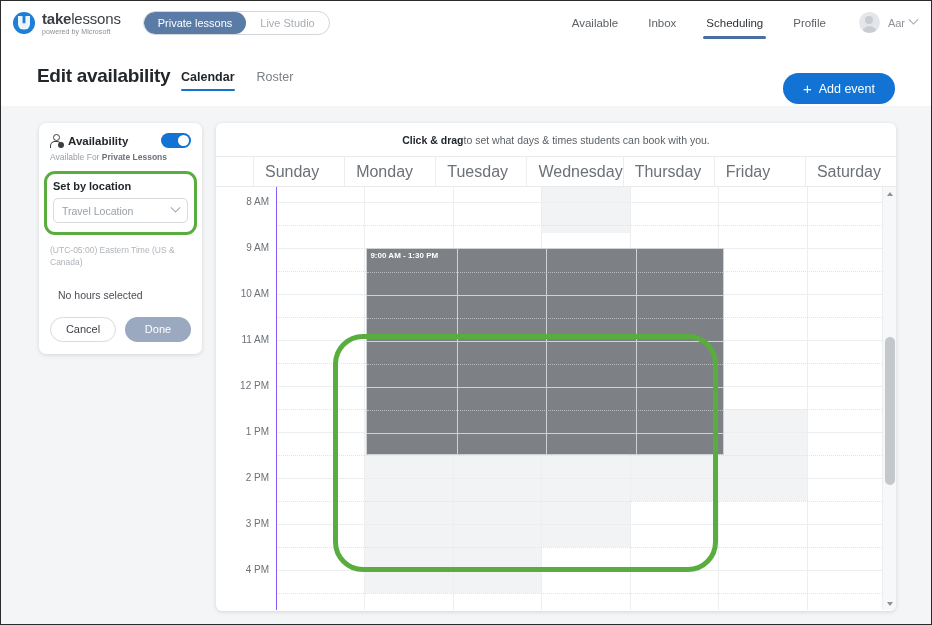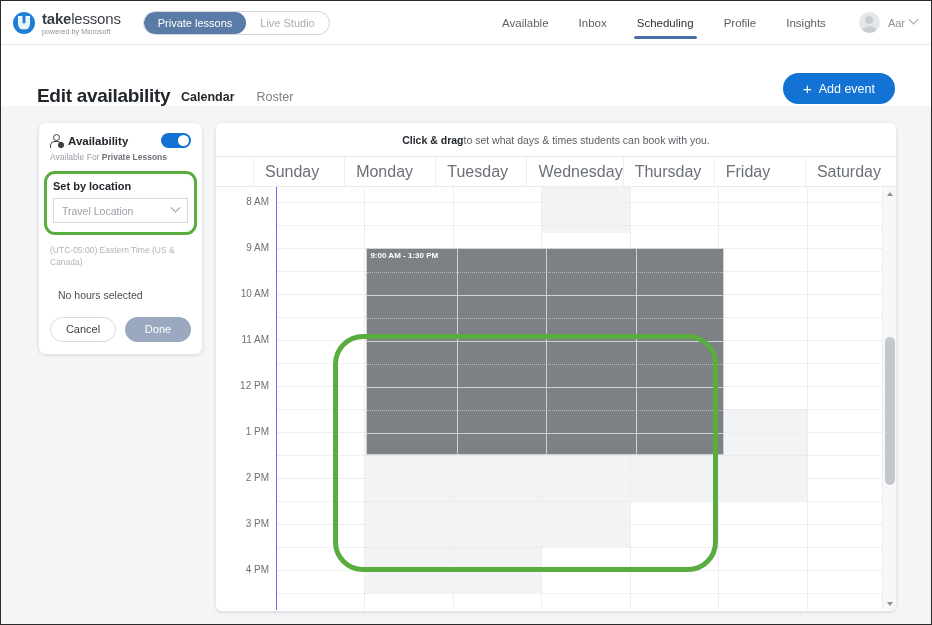--- a/index.html
+++ b/index.html
@@ -79,21 +79,21 @@
   }
   .avatar:after {
     content: ""; position: absolute; left: 3px; top: 13.5px;
     width: 15px; height: 11px; border-radius: 8px 8px 0 0; background: #c9ccd1;
   }
   .user-name { font-size: 11px; color: #8d9299; margin-left: 8px; }
   .chev { margin-left: 5px; width: 7px; height: 7px; border-right: 1.3px solid #9aa0a6; border-bottom: 1.3px solid #9aa0a6; transform: rotate(45deg) translate(-2px,-2px); }
 
   
   .page-head {
-    position: absolute; left: 0; top: 58px; width: 930px; height: 60px;
+    position: absolute; left: 0; top: 38px; width: 930px; height: 60px;
     background: #ffffff;
   }
   .page-title {
     position: absolute; left: 36px; top: 26px;
     font-size: 19px; font-weight: 700; color: #22272c; letter-spacing: -.3px;
   }
   .subtabs { position: absolute; left: 180px; top: 31px; display: flex; }
   .subtab {
     font-size: 12.5px; color: #7b8086; margin-right: 22px; cursor: pointer;
     position: relative; padding-bottom: 7px;
@@ -153,21 +153,21 @@
   }
   .avail-sub { font-size: 8.5px; color: #9aa0a6; margin-top: 4px; }
   .avail-sub b { color: #6c7177; font-weight: 700; }
 
   .green-box {
     position: relative; margin: 9px -6px 0 -6px; padding: 6px 6px 9px 6px;
     border: 3.5px solid #59ad3f; border-radius: 11px;
   }
   .loc-label { font-size: 11px; font-weight: 700; color: #22272c; }
   .loc-select {
-    margin-top: 6px; height: 25px; border: 1px solid #d7dade; border-radius: 0;
+    margin-top: 6px; height: 25px; border: 1px solid #d7dade; border-radius: 5px;
     display: flex; align-items: center; padding: 0 8px; cursor: pointer;
     background: #ffffff;
   }
   .loc-value { font-size: 10.5px; color: #9aa0a6; }
   .sel-chev {
     margin-left: auto; width: 7px; height: 7px;
     border-right: 1.2px solid #9aa0a6; border-bottom: 1.2px solid #9aa0a6;
     transform: rotate(45deg) translate(-2px,-2px);
   }
 
@@ -268,21 +268,20 @@
     <div class="segmented">
       <div class="seg active">Private lessons</div>
       <div class="seg inactive">Live Studio</div>
     </div>
 
     <div class="nav">
       <div class="nav-item">Available</div>
       <div class="nav-item">Inbox</div>
       <div class="nav-item active">Scheduling</div>
       <div class="nav-item">Profile</div>
-      <div class="nav-item">Insights</div>
       <div class="user">
         <div class="avatar"></div>
         <div class="user-name">Aar</div>
         <div class="chev"></div>
       </div>
     </div>
   </div>
 
   <div class="page-head">
     <div class="page-title">Edit availability</div>

